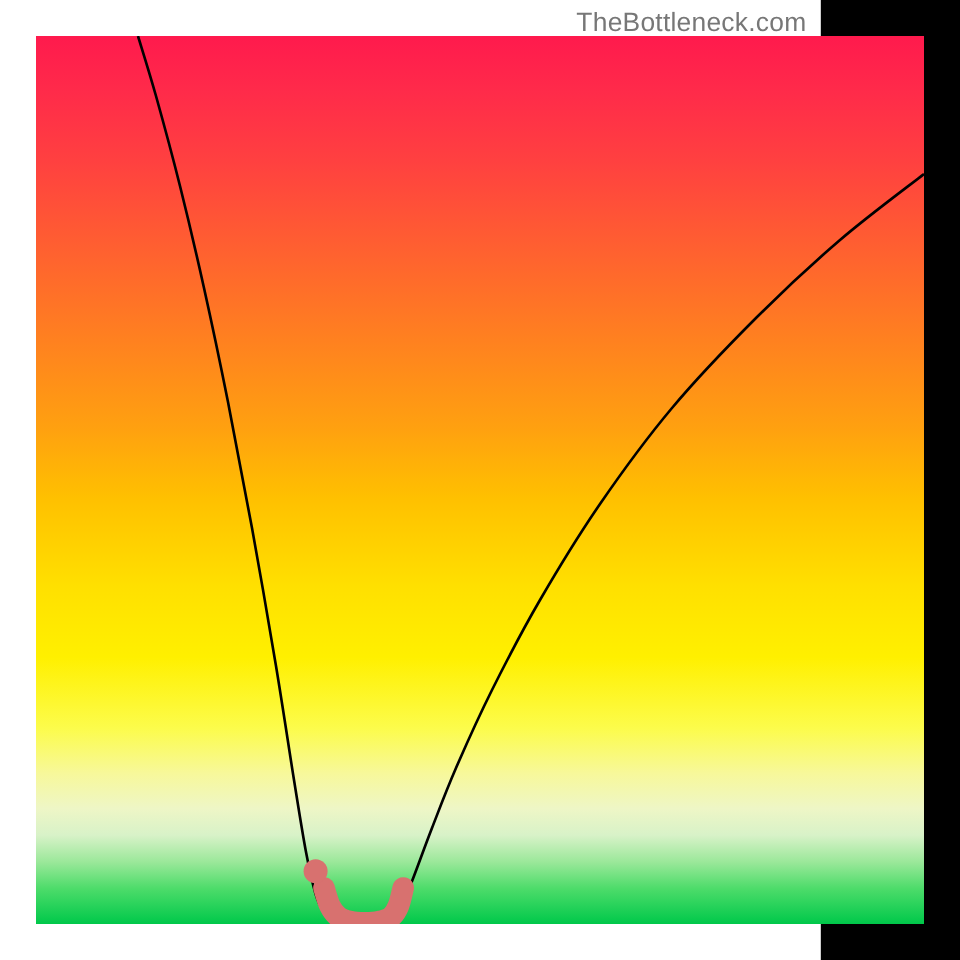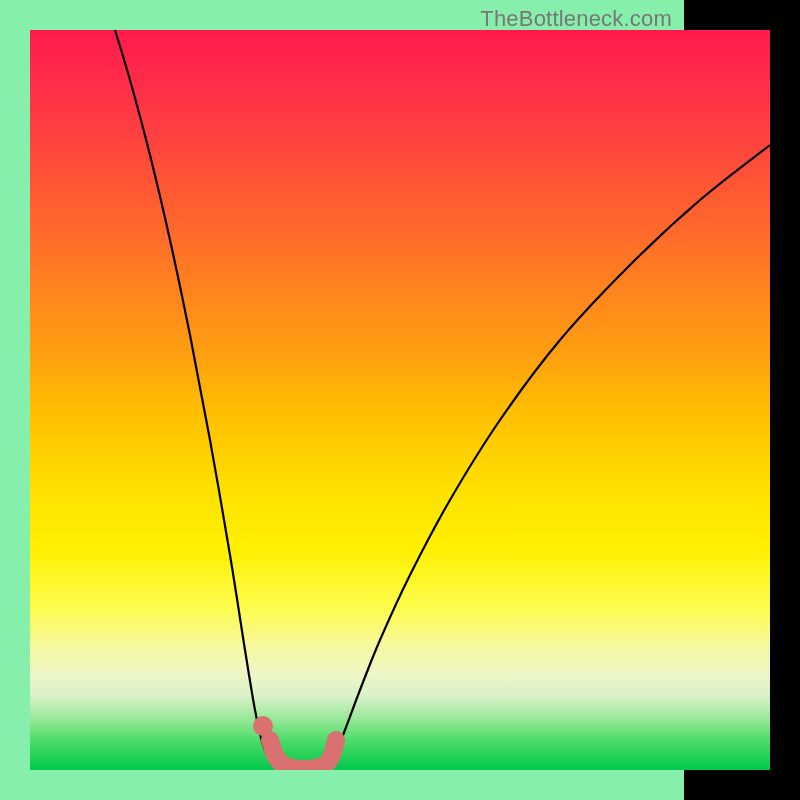--- a/index.html
+++ b/index.html
@@ -10,21 +10,21 @@
     background: #000;
     overflow: hidden;
     font-family: Arial, Helvetica, sans-serif;
   }
   .frame {
     position: absolute;
     left: 0;
     top: 0;
     width: 684px;
     height: 800px;
-    background: #86efac;
+    background: #ffffff;
   }
   .plot {
     position: absolute;
     left: 30px;
     top: 30px;
     width: 740px;
     height: 740px;
     background: linear-gradient(to bottom,
       #ff1a4d 0%,
       #ff2a4a 6%,

